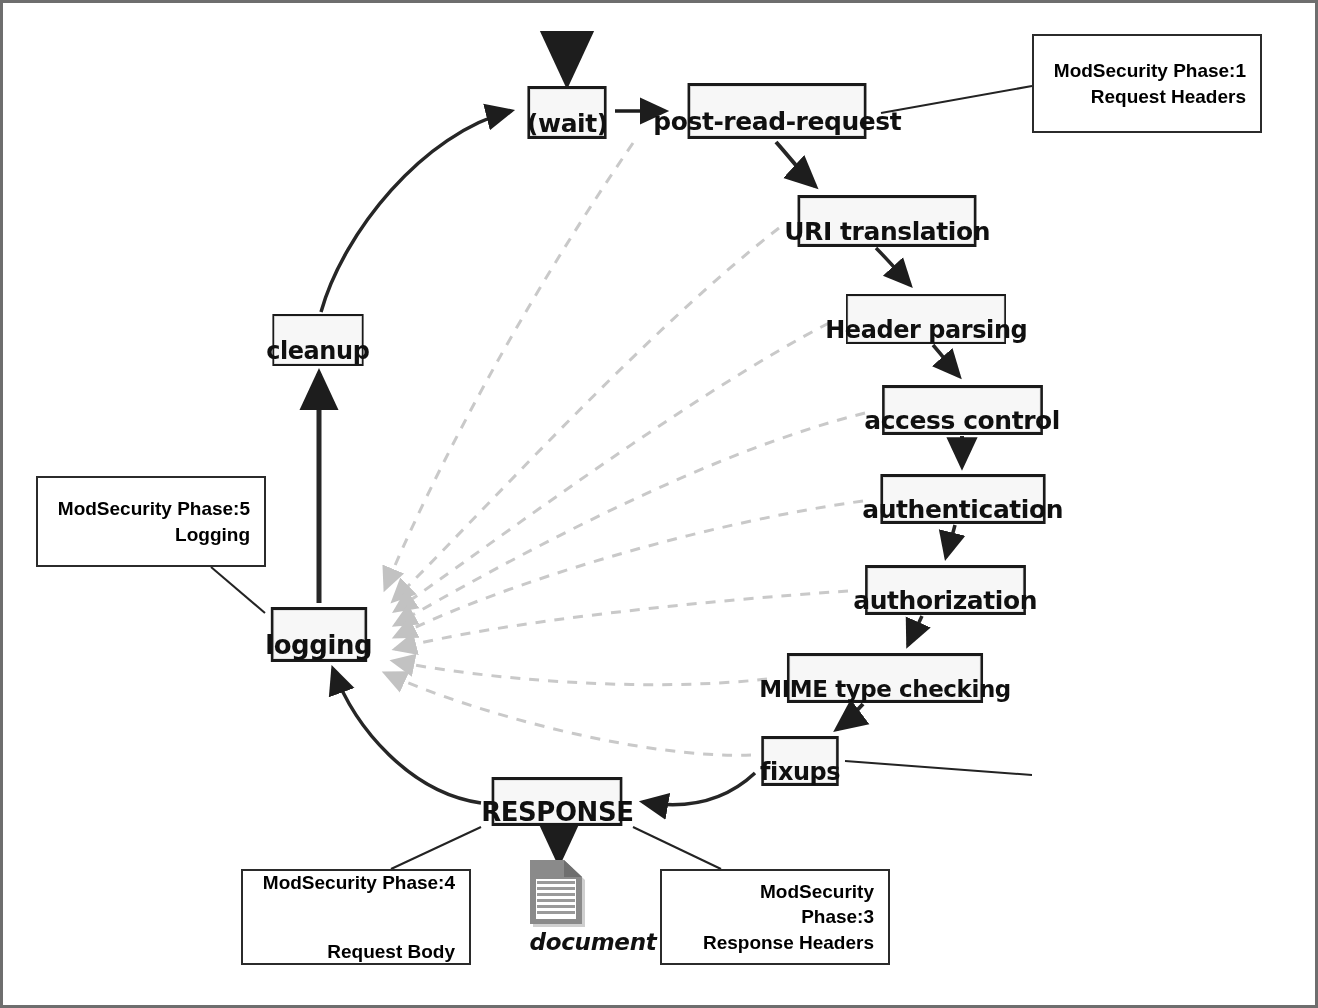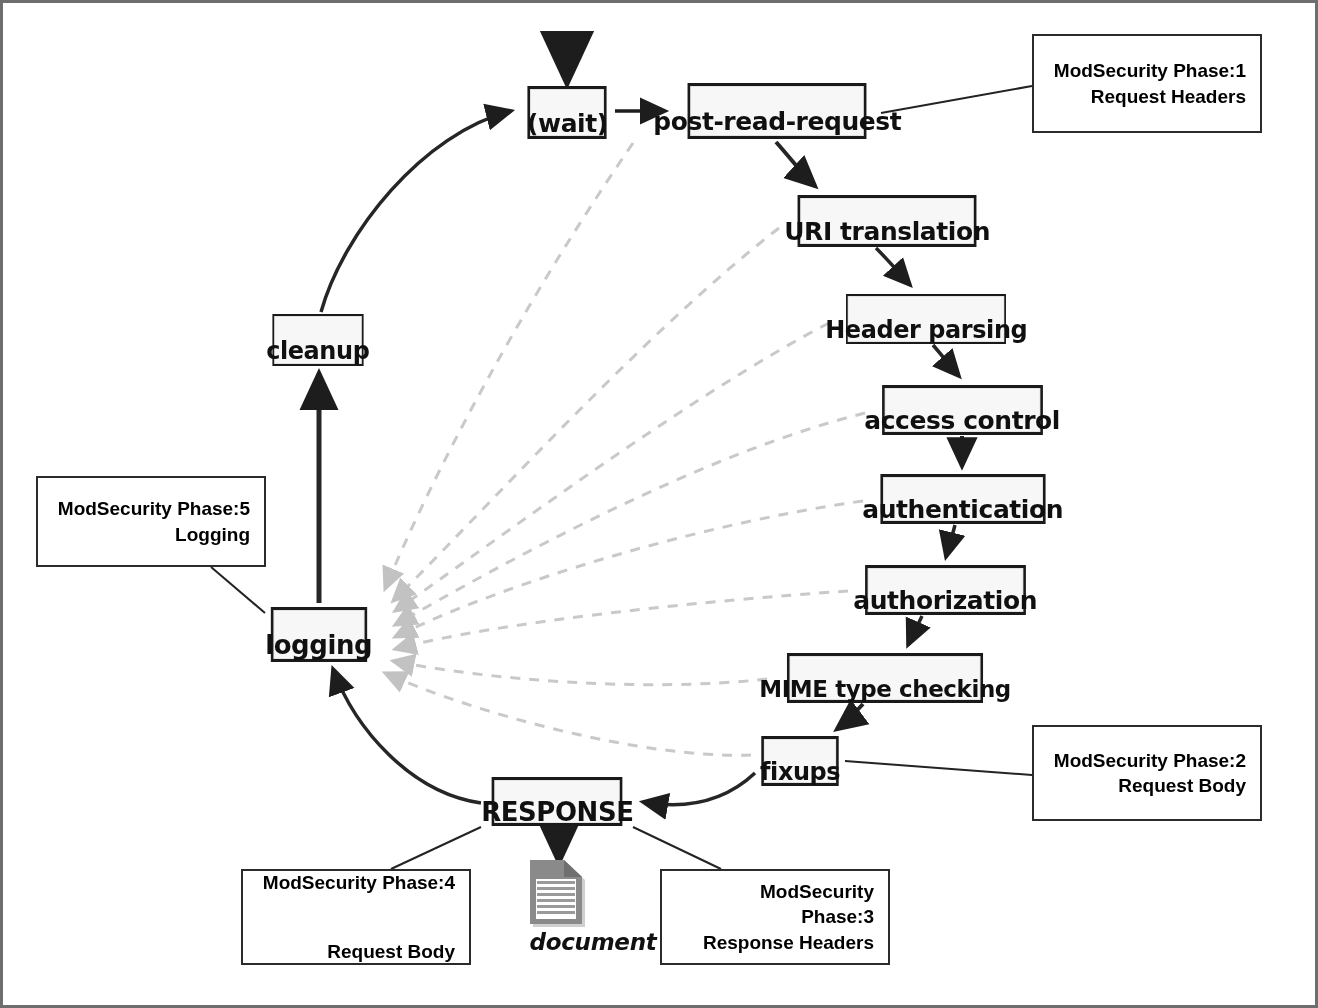--- a/index.html
+++ b/index.html
@@ -239,24 +239,20 @@
   </div>
 
   <div class="callout left-align" style="left:1029px; top:31px; width:230px; height:99px;">
     <div>ModSecurity Phase:1</div>
     <div>Request Headers</div>
   </div>
   <div class="callout right-align" style="left:33px; top:473px; width:230px; height:91px;">
     <div>ModSecurity Phase:5</div>
     <div>Logging</div>
   </div>
-  <div class="callout left-align" style="left:1029px; top:722px; width:230px; height:96px;">
-    <div>ModSecurity Phase:2</div>
-    <div>Request Body</div>
-  </div>
   <div class="callout right-align" style="left:238px; top:866px; width:230px; height:96px;gap:44px;">
     <div>ModSecurity Phase:4</div>
     <div>Request Body</div>
   </div>
   <div class="callout left-align" style="left:657px; top:866px; width:230px; height:96px;padding-left:29px;">
     <div>ModSecurity Phase:3</div>
     <div>Response Headers</div>
   </div>
 
   <svg id="doc-icon" style="left:520px; top:854px; width:76px; height:78px;" viewBox="0 0 76 78" xmlns="http://www.w3.org/2000/svg">

